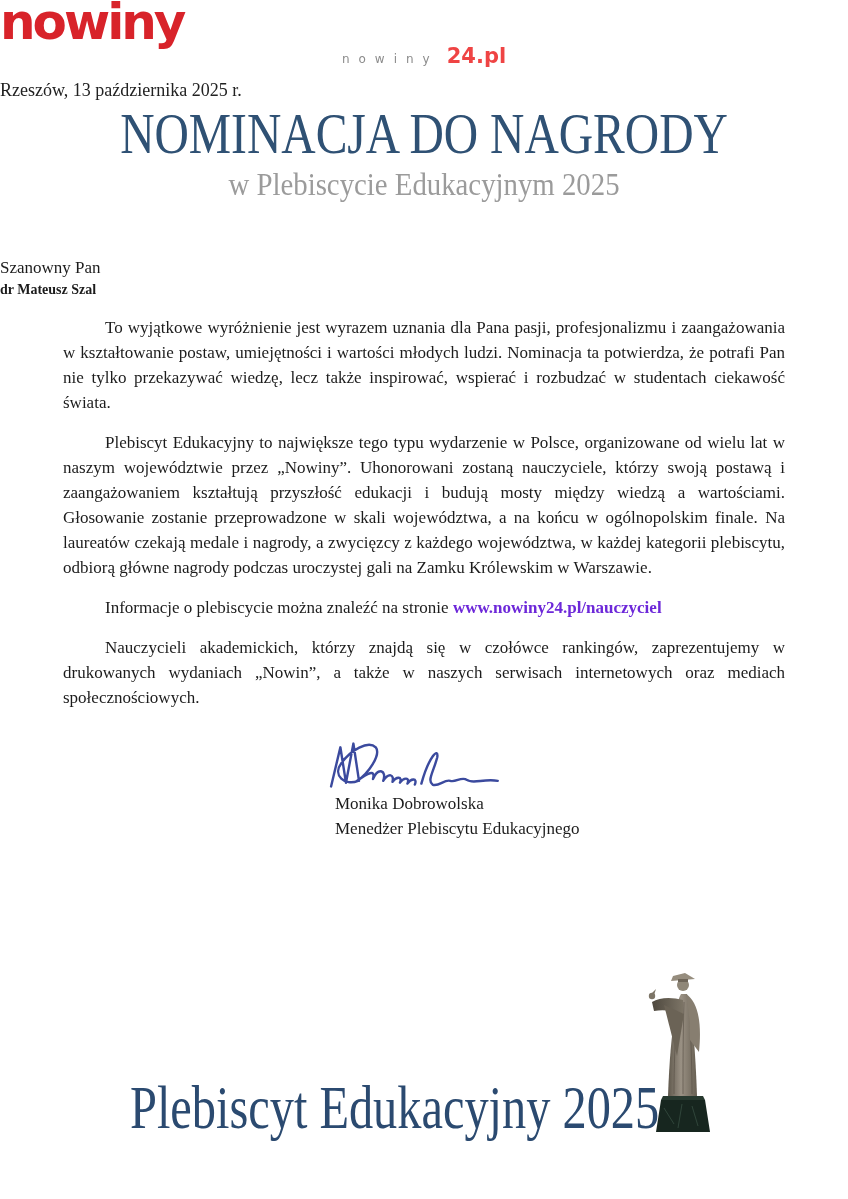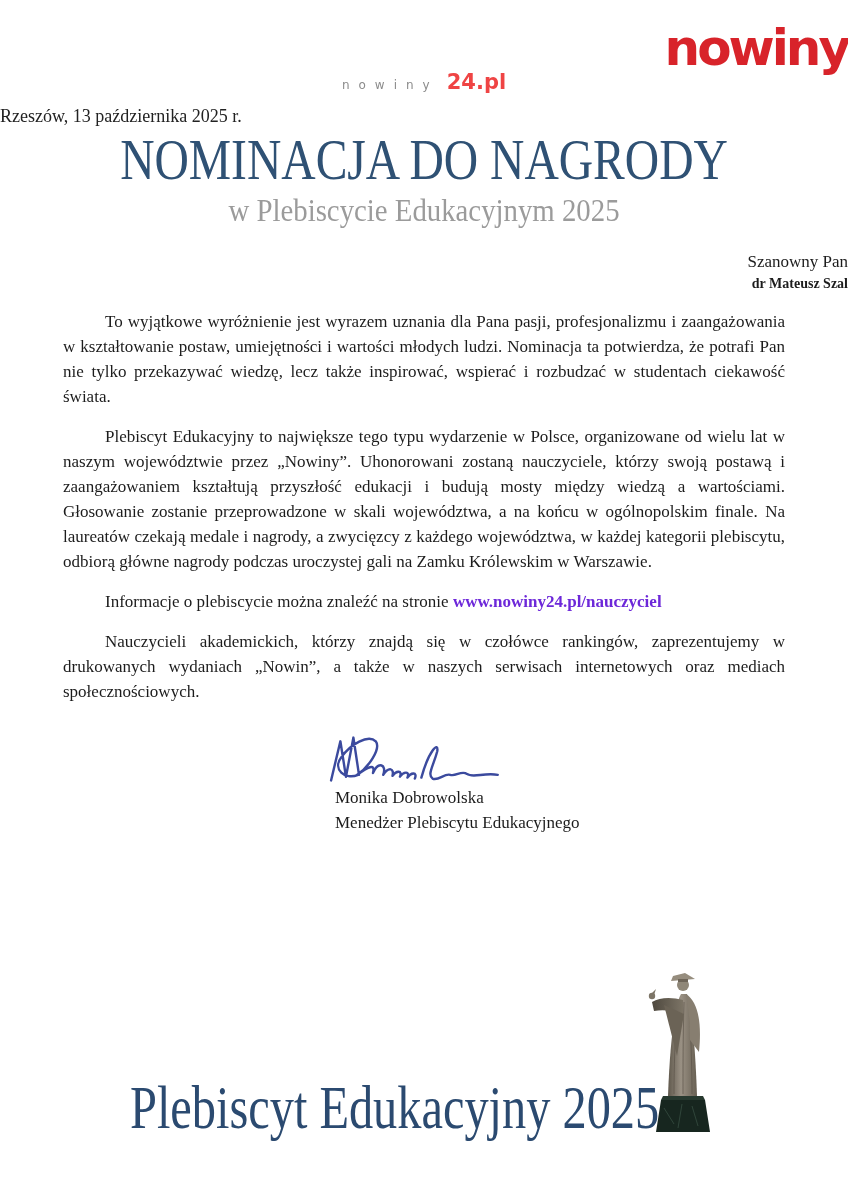--- a/index.html
+++ b/index.html
@@ -9,21 +9,21 @@
     width: 848px;
     height: 1199px;
     margin: 0 auto;
     background: #ffffff;
     font-family: "Liberation Serif", "DejaVu Serif", serif;
     color: #1c1c1c;
     overflow: hidden;
   }
 
   
-  .logo-block { text-align: right; padding-top: 26px; line-height: 1; }
+  .logo-block { text-align: left; line-height: 1; }
   .logo-word {
     display: inline-block;
     font-family: "DejaVu Sans", "Liberation Sans", sans-serif;
     font-weight: 800;
     font-size: 50px;
     letter-spacing: -3px;
     color: #d8232a;
     line-height: 0.9;
   }
   .logo-tagline {
@@ -41,21 +41,21 @@
     font-size: 58px; color: #2f5174; margin-top: 4px; line-height: 1.0;
     transform: scaleX(0.82); transform-origin: center;
   }
   .doc-subtitle {
     display: block; text-align: center; white-space: nowrap;
     font-size: 32px; color: #9b9b9b; margin-top: 5px; line-height: 1.0;
     transform: scaleX(0.9); transform-origin: center;
   }
 
   
-  .recipient { text-align: right; margin-top: 24px; font-size: 17px; line-height: 1.4; }
+  .recipient { text-align: left; margin-top: 56px; font-size: 17px; line-height: 1.4; }
   .recipient-name { font-weight: 700; font-size: 14px; }
 
   
   .letter-body { padding: 0 63px; margin-top: 16px; font-size: 17px; line-height: 25px; text-align: justify; }
   .letter-body p { margin: 0 0 15px 0; text-indent: 42px; }
   .bold-highlight { font-weight: 700; }
   .doc-link { color: #6d28d9; font-weight: 700; text-decoration: none; cursor: pointer; }
 
   
   .closing { margin-left: 335px; margin-top: 28px; font-size: 17px; line-height: 1.45; }

